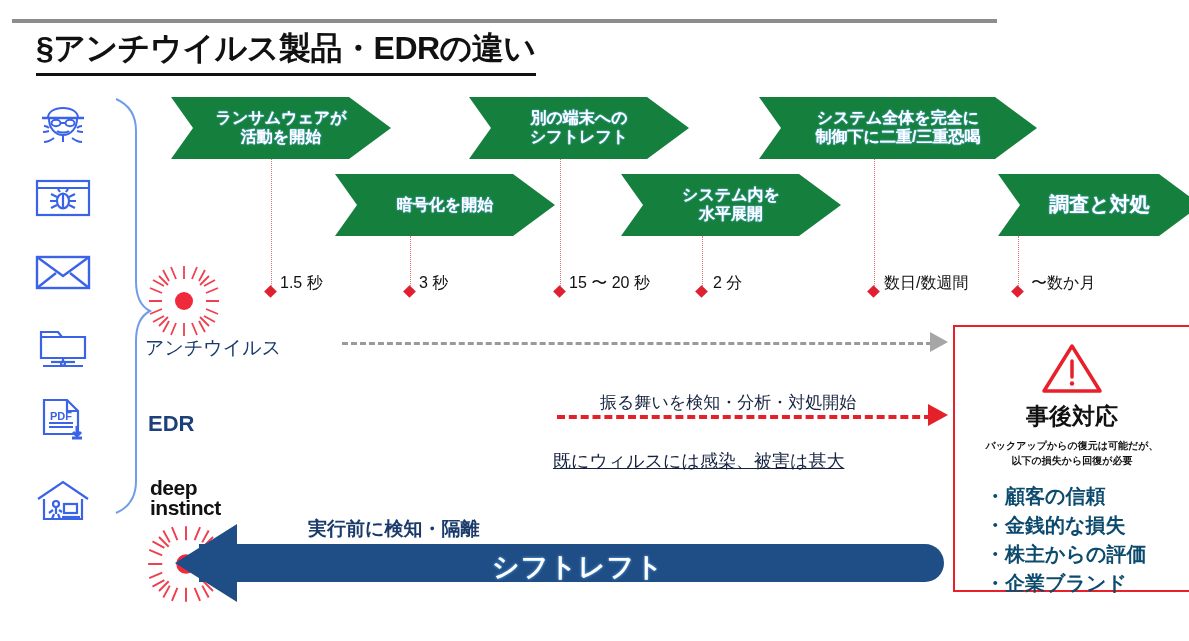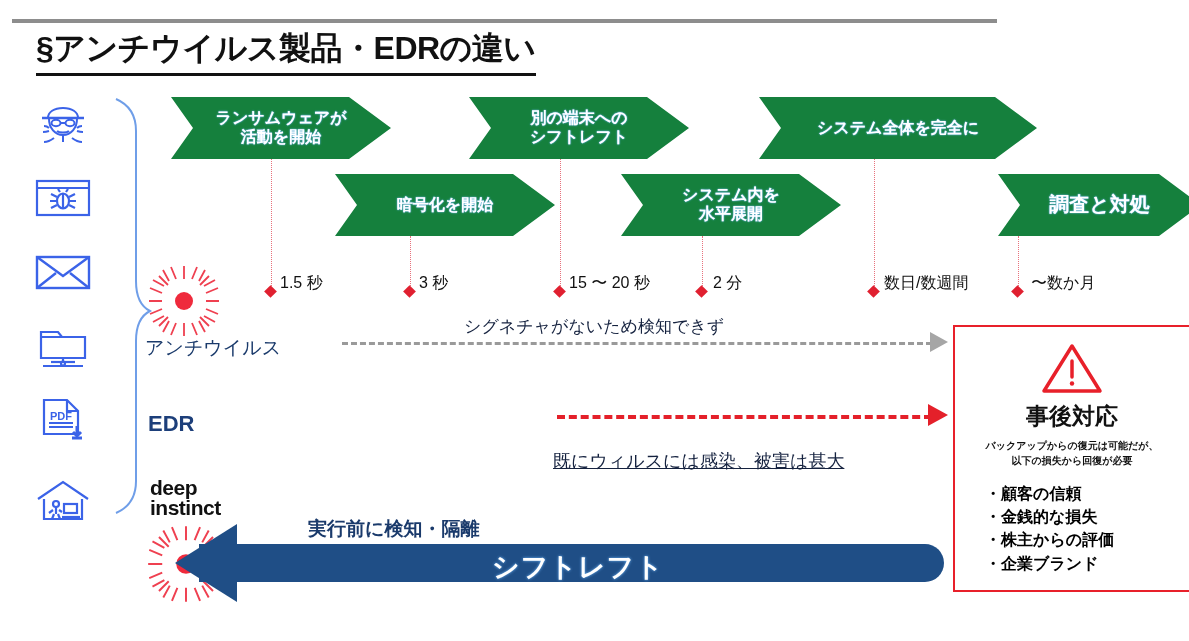--- a/index.html
+++ b/index.html
@@ -99,21 +99,21 @@
 
   
   #alert-box{
     position:absolute;left:941px;top:306px;width:238px;height:267px;
     border:2.5px solid #e8202a;background:#fff;box-sizing:border-box;
     display:flex;flex-direction:column;align-items:center;
   }
   #alert-title{font-size:23px;font-weight:bold;color:#111;margin-top:2px;}
   #alert-sub{font-size:10px;font-weight:bold;color:#111;text-align:center;line-height:1.45;margin-top:7px;}
   #alert-list{margin:14px 0 0 0;padding:0;list-style:none;align-self:flex-start;margin-left:30px;}
-  #alert-list li{font-size:16px;font-weight:bold;color:#000000;line-height:1.45;white-space:nowrap;}
+  #alert-list li{font-size:20px;font-weight:bold;color:#0c4a6e;line-height:1.45;white-space:nowrap;}
   #alert-list li::before{content:"・";}
 
   
   #shift-bar{
     position:absolute;left:187px;top:525px;width:745px;height:38px;
     background:#1f4e86;border-radius:0 19px 19px 0;
   }
   #shift-head{
     position:absolute;left:163px;top:505px;width:0;height:0;
     border-right:62px solid #1f4e86;
@@ -229,20 +229,21 @@
   <div class="chev w1" style="left:457px;top:78px;width:220px;height:62px;font-size:16px;">
     <span>
       <span>別の端末への</span><br>
       <span>シフトレフト</span>
     </span>
   </div>
 
   <div class="chev w1" style="left:747px;top:78px;width:278px;height:62px;font-size:16px;align-items:center;">
     <span>
       <span>システム全体を完全に</span><br>
+      <span>制御下に二重/三重恐喝</span>
     </span>
   </div>
 
   <div class="chev w1" style="left:323px;top:155px;width:220px;height:62px;font-size:16px;">
     <span>暗号化を開始</span>
   </div>
 
   <div class="chev w1" style="left:609px;top:155px;width:220px;height:62px;font-size:16px;">
     <span>
       <span>システム内を</span><br>
@@ -288,25 +289,25 @@
         <path d="M24 3l5 12M45 59l5 12M3 50l12-5M59 29l12-5"></path>
         <path d="M50 3l-5 12M29 59l-5 12M3 24l12 5M59 45l12 5"></path>
         <path d="M16 6l6 11M52 57l6 11M6 58l11-6M57 22l11-6"></path>
         <path d="M58 6l-6 11M22 57l-6 11M6 16l11 6M57 52l11 6"></path>
       </g>
       <circle cx="37" cy="37" r="9" fill="#ef2a3c" stroke="none"></circle>
     </svg>
   </div>
   <div class="row-label" style="left:133px;top:316px;">アンチウイルス</div>
 
-  <div class="mid-text" style="left:452px;top:296px;">シグネチャがないため検知できず</div>
   <div id="av-dash"></div>
   <div id="av-dash-head"></div>
 
   <div class="row-label" id="edr-label" style="left:136px;top:392px;">EDR</div>
+  <div class="mid-text" style="left:588px;top:372px;">振る舞いを検知・分析・対処開始</div>
   <div id="edr-dash"></div>
   <div id="edr-dash-head"></div>
   <div class="mid-text underline-txt" style="left:541px;top:430px;font-size:18px;">既にウィルスには感染、被害は甚大</div>
 
   <div id="alert-box">
     <div style="margin-top:14px;">
       <svg width="64" height="54" viewBox="0 0 64 54" fill="none" stroke="#e8202a" stroke-width="3.5" stroke-linejoin="round">
         <path d="M32 5L60 50H4z"></path>
         <path d="M32 20v16" stroke-linecap="round"></path>
         <circle cx="32" cy="42.5" r="2.2" fill="#e8202a" stroke="none"></circle>

